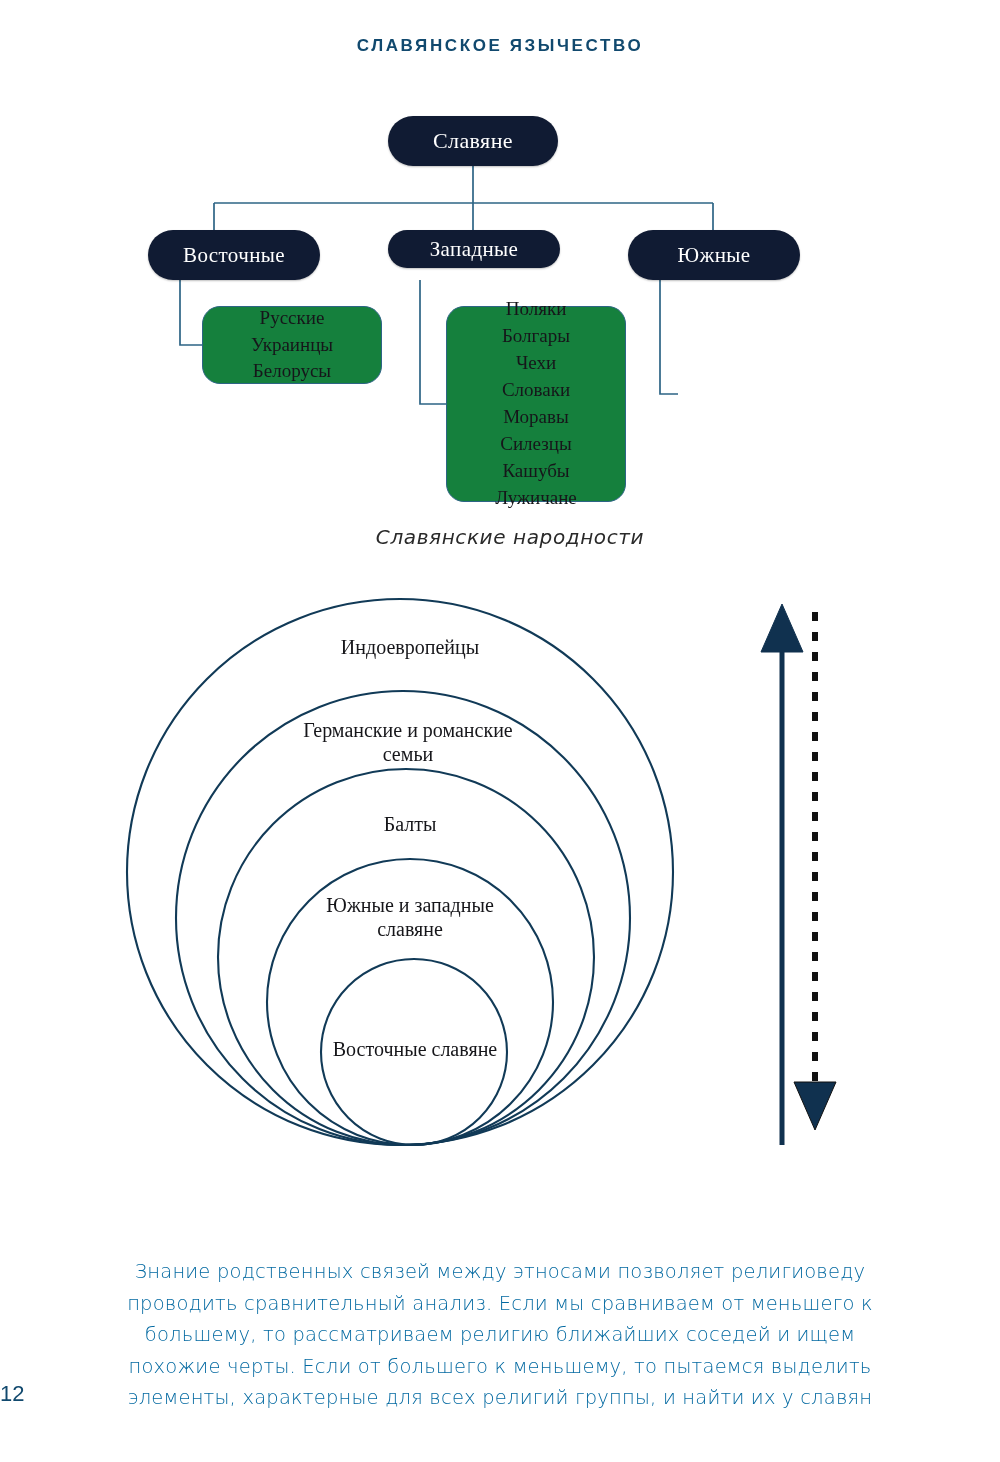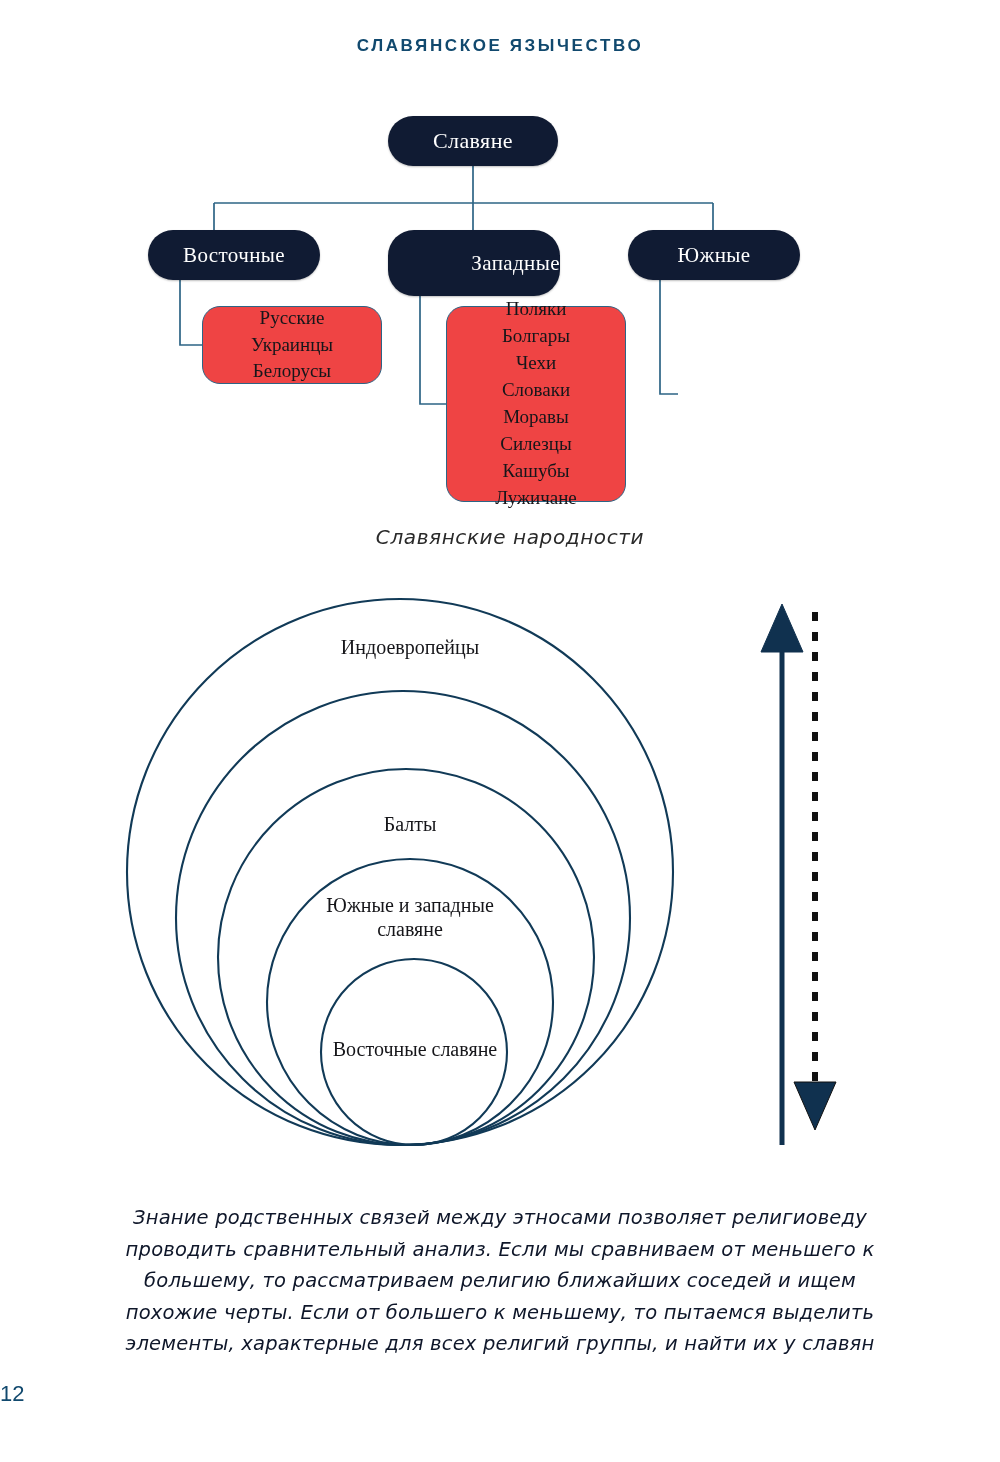--- a/index.html
+++ b/index.html
@@ -51,28 +51,28 @@
     display: flex;
     align-items: center;
     justify-content: center;
     font-family: "Liberation Serif", "DejaVu Serif", serif;
     font-size: 21px;
     letter-spacing: 0.4px;
     box-shadow: 0 1px 2px rgba(0,0,0,.25);
   }
   .pill-root  { left: 388px; top: 116px; width: 170px; height: 50px; font-size: 22px; }
   .pill-east  { left: 148px; top: 230px; width: 172px; height: 50px; }
-  .pill-west  { left: 388px; top: 230px; width: 172px; height: 66px; justify-content: flex-end; }
+  .pill-west  { left: 388px; top: 230px; width: 172px; height: 38px; }
   .pill-south { left: 628px; top: 230px; width: 172px; height: 50px; }
 
   .listbox {
     position: absolute;
     border: 1.6px solid #2d6485;
     border-radius: 18px;
-    background: #ef4444;
+    background: #15803d;
     display: flex;
     flex-direction: column;
     align-items: center;
     justify-content: center;
     line-height: 1.42;
     font-size: 19px;
     color: #16161a;
     padding: 6px 10px;
     box-sizing: border-box;
   }
@@ -112,31 +112,30 @@
     font-family: "Liberation Serif", "DejaVu Serif", serif;
     font-size: 20px;
     line-height: 1.22;
     color: #16161a;
     white-space: pre-line;
   }
 
   
   .body-caption {
     position: absolute;
-    top: 1202px;
+    top: 1256px;
     left: 100px;
     width: 800px;
     text-align: center;
     font-family: "DejaVu Sans", "Liberation Sans", sans-serif;
-    font-style: italic;
     font-size: 19.5px;
     font-weight: 300;
     line-height: 1.62;
     letter-spacing: 0.2px;
-    color: #0f172a;
+    color: #0369a1;
   }
 
   .page-number {
     position: absolute;
     top: 1381px;
     left: 0;
     width: 1000px;
     text-align: left;
     font-family: "Liberation Sans", "DejaVu Sans", sans-serif;
     font-size: 22px;
@@ -222,20 +221,22 @@
     </g>
 
     <g stroke="#111111" fill="#10314f">
       <line x1="815" y1="22" x2="815" y2="500" stroke-width="6" stroke-dasharray="9 11"></line>
       <polygon points="815,540 836,492 794,492"></polygon>
     </g>
   </svg>
 
   <div class="circle-label" style="left:300px; top:45px; width:220px;">Индоевропейцы</div>
 
+  <div class="circle-label" style="left:283px; top:128px; width:250px;">Германские и романские
+семьи</div>
 
   <div class="circle-label" style="left:320px; top:222px; width:180px;">Балты</div>
 
   <div class="circle-label" style="left:300px; top:303px; width:220px;">Южные и западные
 славяне</div>
 
   <div class="circle-label" style="left:300px; top:447px; width:230px;">Восточные славяне</div>
 </div>
 
 <div class="body-caption">Знание родственных связей между этносами позволяет религиоведу проводить сравнительный анализ. Если мы сравниваем от меньшего к большему, то рассматриваем религию ближайших соседей и ищем похожие черты. Если от большего к меньшему, то пытаемся выделить элементы, характерные для всех религий группы, и найти их у славян</div>

